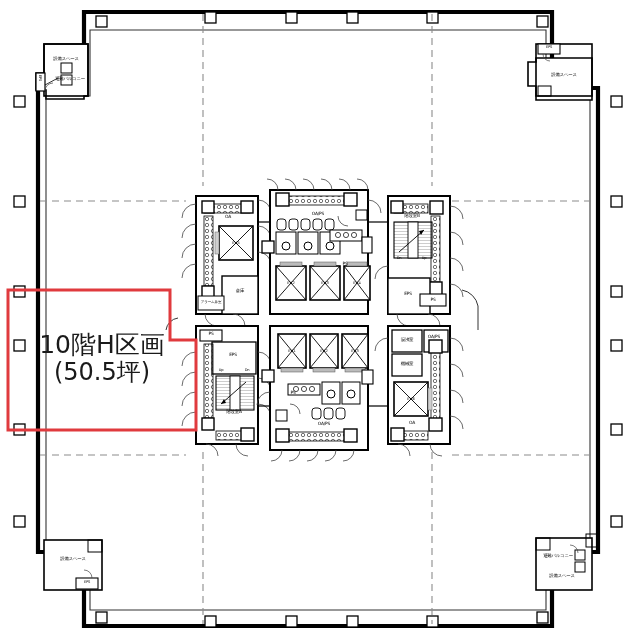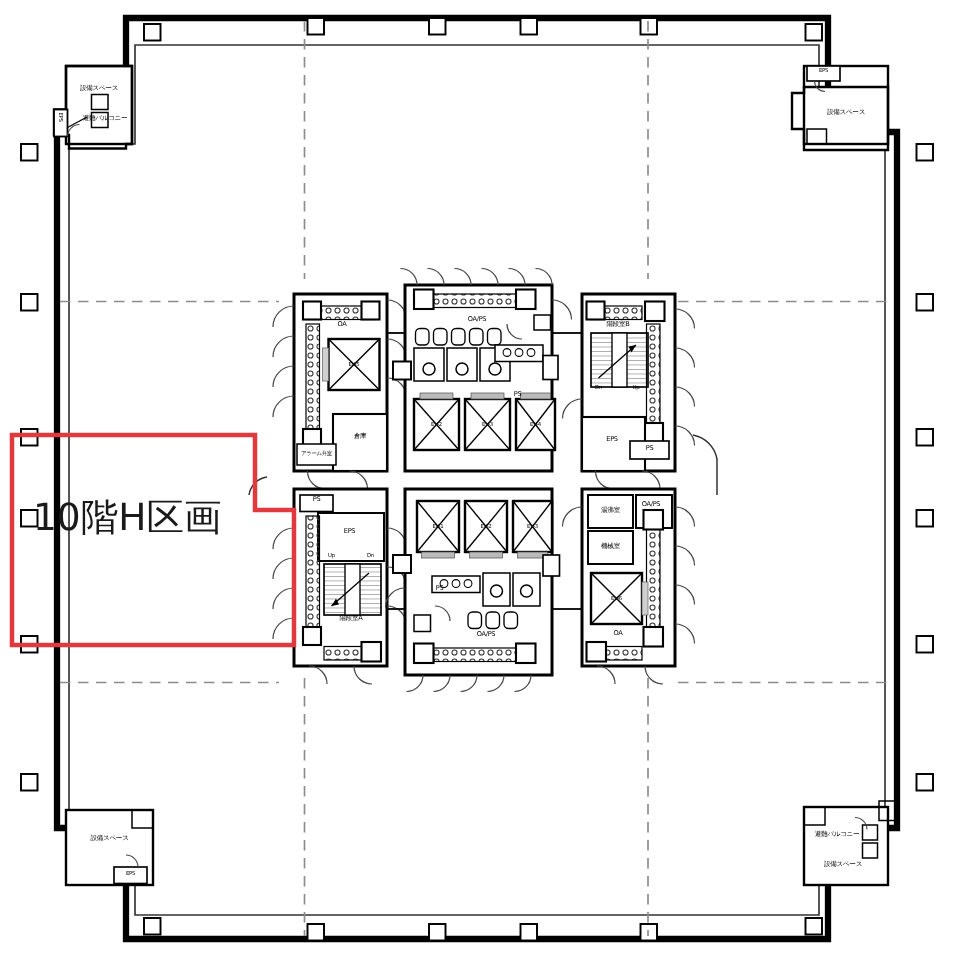--- a/index.html
+++ b/index.html
@@ -4,21 +4,21 @@
 <style>
   html,body{margin:0;padding:0;background:#ffffff;}
   body{font-family:"Liberation Sans","DejaVu Sans",sans-serif;}
   #plan-root{position:relative;width:636px;height:640px;background:#ffffff;overflow:hidden;}
   #plan-svg{position:absolute;left:0;top:0;width:636px;height:640px;}
   .zone-label{
     position:absolute;
     color:#1a1a1a;
     font-size:25px;
     line-height:1.12;
-    text-align:left;
+    text-align:center;
     white-space:nowrap;
     letter-spacing:0px;
     font-family:"DejaVu Sans","Liberation Sans",sans-serif;
   }
   .zone-label .l2{font-size:24px;}
   .tiny{
     position:absolute;
     font-size:4.4px;
     color:#000;
     white-space:nowrap;
@@ -378,20 +378,21 @@
 
     <g>
       <path d="M 8,290 L 170,290 L 170,340 L 196,340 L 196,345
                L 196,430 L 8,430 Z" fill="none" stroke="#e03a3e" stroke-width="3"></path>
     </g>
 
   </svg>
 
   <div class="zone-label" style="left:22px;top:331px;width:160px;">
     <div>10階H区画</div>
+    <div class="l2">(50.5坪)</div>
   </div>
 
   <div class="tiny ctr" style="left:66px;top:56px;">設備スペース</div>
   <div class="tiny ctr" style="left:70px;top:76px;">避難バルコニー</div>
   <div class="tiny sm vert" style="left:38px;top:75px;">EPS</div>
 
   <div class="tiny ctr sm" style="left:549px;top:45px;">EPS</div>
   <div class="tiny ctr" style="left:564px;top:72px;">設備スペース</div>
 
   <div class="tiny ctr" style="left:73px;top:556px;">設備スペース</div>

